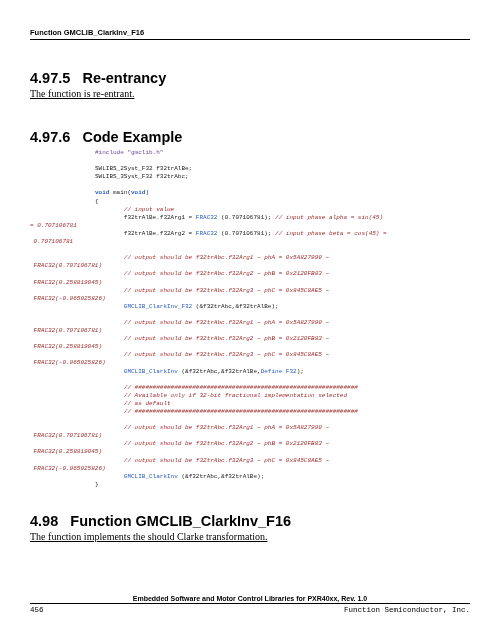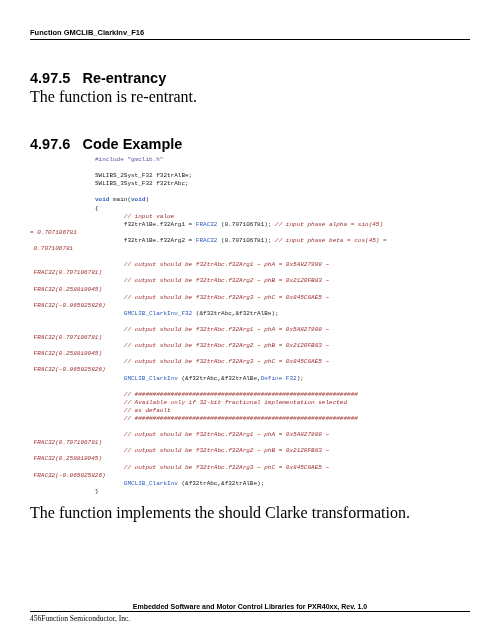--- a/index.html
+++ b/index.html
@@ -6,21 +6,21 @@
     margin: 0;
     padding: 0;
     font-family: Georgia, 'Times New Roman', serif;
     background: #fff;
     width: 500px;
     height: 635px;
     overflow: hidden;
     box-sizing: border-box;
   }
   .page {
-    padding: 28px 30px 12px 30px;
+    padding: 28px 30px 21px 30px;
     box-sizing: border-box;
     height: 100%;
     display: flex;
     flex-direction: column;
   }
   .header-bar {
     font-family: Arial, Helvetica, sans-serif;
     font-size: 7.5px;
     font-weight: bold;
     border-bottom: 1.5px solid #000;
@@ -28,22 +28,23 @@
     margin-bottom: 14px;
   }
   .section-heading {
     font-family: Arial, Helvetica, sans-serif;
     font-weight: bold;
     font-size: 14.5px;
     margin: 16px 0 2px 0;
   }
   .body-text {
     font-family: Georgia, 'Times New Roman', serif;
-    font-size: 16px;
+    font-size: 10px;
     margin: 0 0 14px 0;
+    text-decoration: underline;
   }
   .code-block {
     font-family: 'Courier New', monospace;
     font-size: 6px;
     line-height: 1.35;
     color: #222;
     white-space: pre;
     margin-left: 65px;
     margin-right: 0;
     margin-top: 2px;
@@ -61,22 +62,22 @@
   .footer-title {
     font-family: Arial, Helvetica, sans-serif;
     font-size: 7px;
     font-weight: bold;
     border-bottom: 1px solid #000;
     padding-bottom: 1px;
     margin-bottom: 1px;
   }
   .footer-row {
     display: flex;
-    justify-content: flex-start;
-    font-family: Liberation Serif, serif;
+    justify-content: space-between;
+    font-family: Liberation Mono, monospace;
     font-size: 7.5px;
     padding-top: 1px;
   }
   .wrap-line {
     margin-left: -65px;
   }
 </style>
 </head>
 <body>
 
@@ -128,20 +129,23 @@
 
         <span class="tok-comment">// output should be f32trAbc.f32Arg1 ~ phA = 0x5A827999 ~</span>
 <span class="wrap-line tok-comment"> FRAC32(0.707106781)</span>
         <span class="tok-comment">// output should be f32trAbc.f32Arg2 ~ phB = 0x2120FB83 ~</span>
 <span class="wrap-line tok-comment"> FRAC32(0.258819045)</span>
         <span class="tok-comment">// output should be f32trAbc.f32Arg3 ~ phC = 0x845C8AE5 ~</span>
 <span class="wrap-line tok-comment"> FRAC32(-0.965925826)</span>
         <span class="tok-func">GMCLIB_ClarkInv</span><span> (&amp;f32trAbc,&amp;f32trAlBe);</span>
 <span>}</span></div>
 
+  <div class="section-heading">
+    <span>4.98</span>&nbsp;&nbsp;&nbsp;<span>Function GMCLIB_ClarkInv_F16</span>
+  </div>
   <p class="body-text">The function implements the should Clarke transformation.</p>
 
   <div class="footer">
     <div class="footer-title">Embedded Software and Motor Control Libraries for PXR40xx, Rev. 1.0</div>
     <div class="footer-row">
       <span>456</span>
       <span>Function Semiconductor, Inc.</span>
     </div>
   </div>
 </div>

